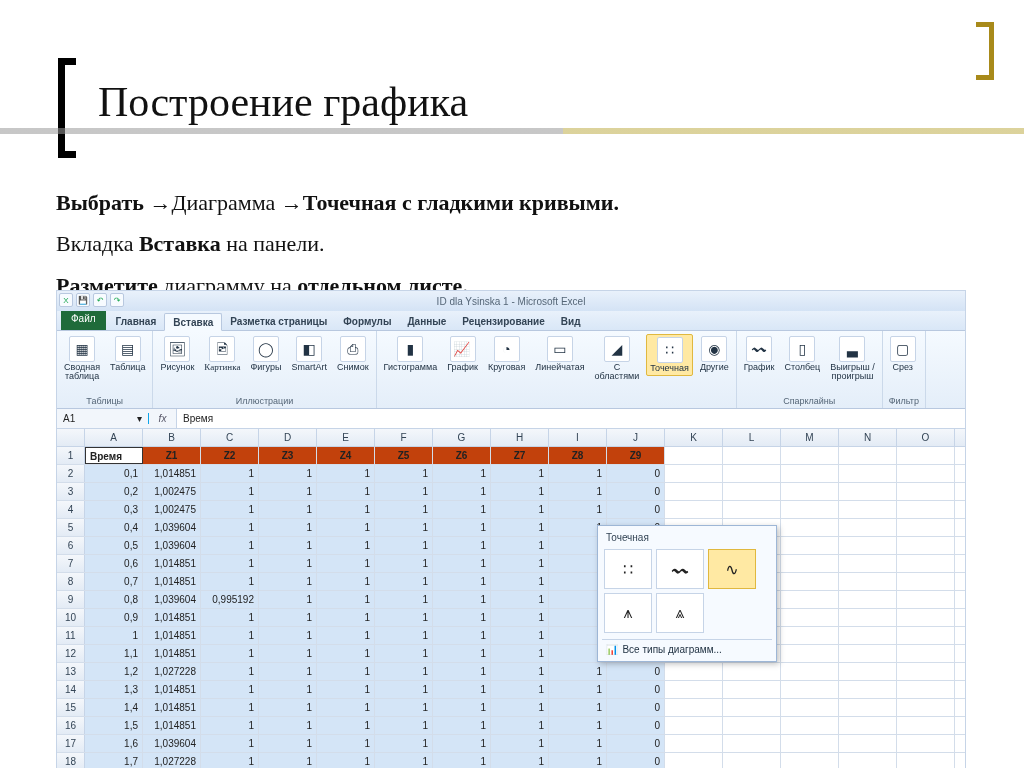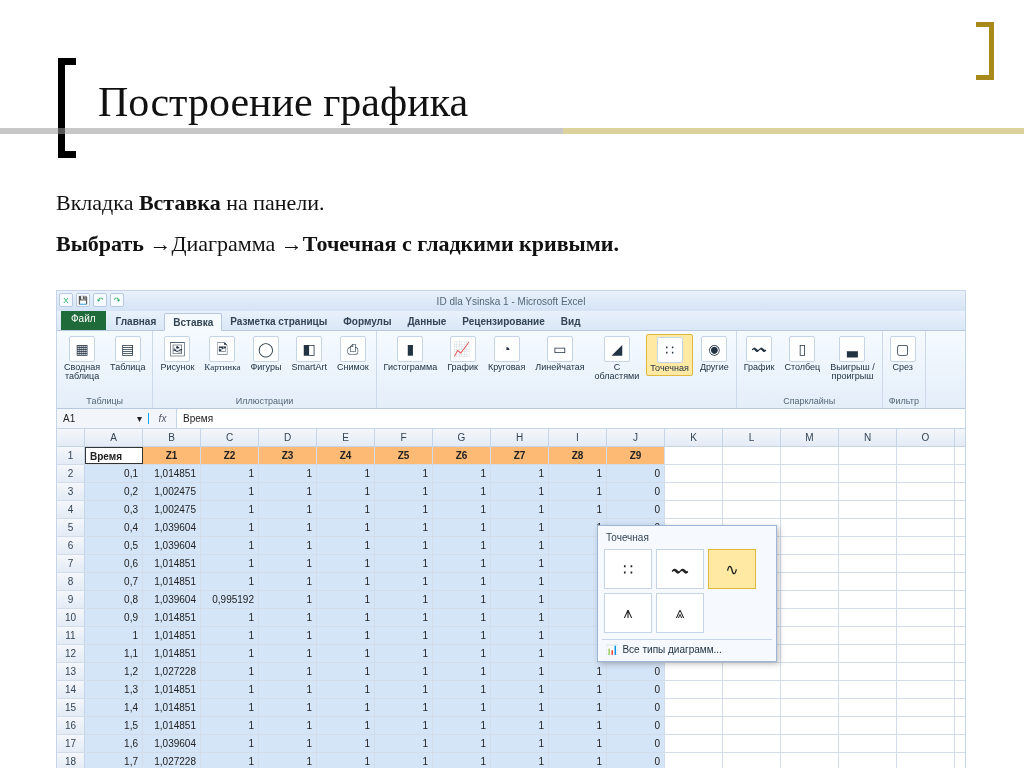--- a/index.html
+++ b/index.html
@@ -30,45 +30,48 @@
   .namebox { width: 92px; border-right: 1px solid #0ea5e9; padding: 0 6px; font-size: 10px; display:flex; align-items:center; justify-content:space-between; }
   .fx { width: 28px; text-align: center; color: #556; font-style: italic; font-size: 10px; border-right:1px solid #c6d4e7; height:100%; display:flex; align-items:center; justify-content:center; }
   .fbar { flex: 1; padding: 0 6px; font-size: 10px; background: #fff; height:100%; display:flex; align-items:center; }
   .grid { position: relative; }
   .colhead { display: flex; background: linear-gradient(#f4f7fb,#e3ebf5); height: 18px; border-bottom: 1px solid #c6d4e7; }
   .corner { width: 28px; border-right: 1px solid #c6d4e7; }
   .ch { width: 58px; border-right: 1px solid #c6d4e7; text-align: center; font-size: 10px; color:#345; line-height:18px; }
   .row { display: flex; height: 18px; border-bottom: 1px solid #d3ddea; }
   .rh { width: 28px; background: linear-gradient(#f4f7fb,#e3ebf5); border-right: 1px solid #c6d4e7; text-align: center; font-size: 10px; color:#345; line-height:18px; }
   .cell { width: 58px; border-right: 1px solid #d3ddea; text-align: right; padding: 0 4px; font-size: 10px; line-height: 18px; overflow: hidden; white-space: nowrap; }
-  .cell.hdr { text-align: center; font-weight: bold; background: #fdba74; }
+  .cell.hdr { text-align: center; font-weight: bold; background: #c2410c; }
   .cell.sel { background: #d4e5f7; }
   .cell.a1 { background: #fff; border:1px solid #333; }
   .popup { position: absolute; top: 96px; left: 540px; width: 180px; background: #f6faff; border: 1px solid #9db6d6; box-shadow: 2px 2px 6px rgba(0,0,0,0.25); padding: 4px; z-index: 50; }
   .popup-title { font-size: 10px; color: #345; padding: 2px 4px 4px; }
   .popup-grid { display: flex; flex-wrap: wrap; gap: 4px; padding: 2px; }
   .chart-opt { width: 48px; height: 40px; border: 1px solid #c6d4e7; background: #fff; display:flex; align-items:center; justify-content:center; font-size:16px; cursor:default; }
   .chart-opt.hover { background: #ffe9a3; border-color: #e0b83f; }
   .popup-all { border-top: 1px solid #c6d4e7; margin-top: 4px; padding: 4px 4px 2px; font-size: 10px; color:#234; display:flex; align-items:center; gap:4px; }
 </style>
 </head>
 <body>
 
 <div class="slide">
   <div class="bracket-r"></div>
   <div class="bracket-l"></div>
   <div class="rule"></div>
   <h1 class="title">Построение графика</h1>
 
   <div class="body-text">
     <p>
+      <b>Выбрать</b><span> →Диаграмма →</span><b>Точечная с гладкими кривыми.</b>
+    </p>
+    <p>
       <span>Вкладка </span><b>Вставка</b><span> на панели.</span>
     </p>
     <p>
-      <b>Выбрать</b><span> →Диаграмма →</span><b>Точечная с гладкими кривыми.</b>
+      <b>Разметите</b><span> диаграмму на </span><b>отдельном листе.</b>
     </p>
   </div>
 
   <div class="excel">
     <div class="ex-titlebar">
       <div class="qat">
         <div class="qat-btn">X</div>
         <div class="qat-btn">💾</div>
         <div class="qat-btn">↶</div>
         <div class="qat-btn">↷</div>

